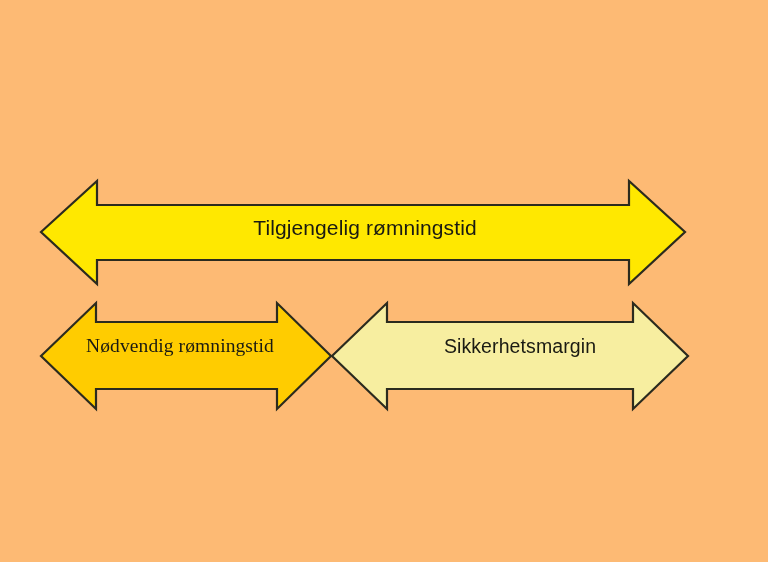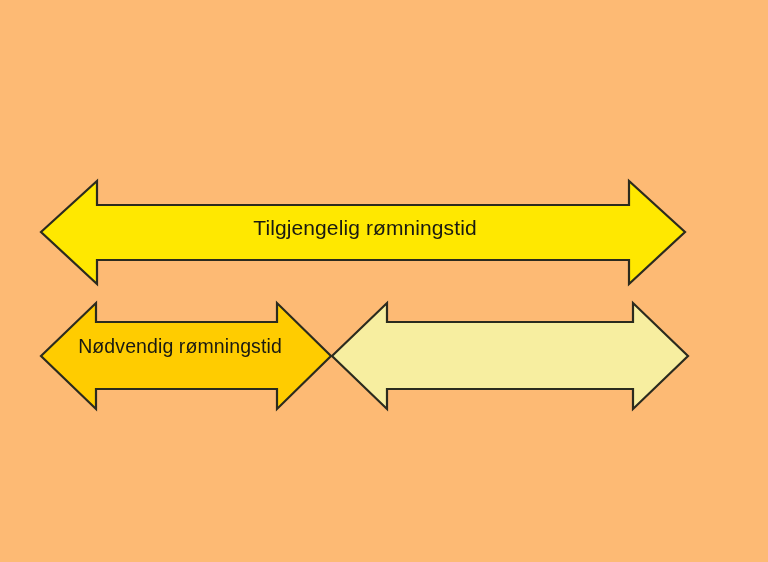--- a/index.html
+++ b/index.html
@@ -46,20 +46,21 @@
     width: 510px;
     font-size: 21px;
     letter-spacing: 0.1px;
   }
   #label-required {
     left: 62px;
     top: 335px;
     width: 236px;
     font-size: 19.5px;
     letter-spacing: 0.1px;
+    font-family: Liberation Serif, serif;
   }
   #label-margin {
     left: 370px;
     top: 335px;
     width: 300px;
     font-size: 19.5px;
     letter-spacing: 0.1px;
   }
 </style>
 </head>
@@ -74,14 +75,15 @@
     <polygon class="arrow-shape" fill="#ffcc00" points="41,356 96,303 96,322 277,322 277,303 331,356 277,409 277,389 96,389 96,409" stroke="#2b2b1e"></polygon>
 
     <polygon class="arrow-shape" fill="#f7eea0" points="332,356 387,303 387,322 633,322 633,303 688,356 633,409 633,389 387,389 387,409" stroke="#2b2b1e"></polygon>
 
   </svg>
 
   <div class="arrow-label" id="label-available">Tilgjengelig rømningstid</div>
 
   <div class="arrow-label" id="label-required">Nødvendig rømningstid</div>
 
+  <div class="arrow-label" id="label-margin">Sikkerhetsmargin</div>
 
 </div>
 
 </body></html>

